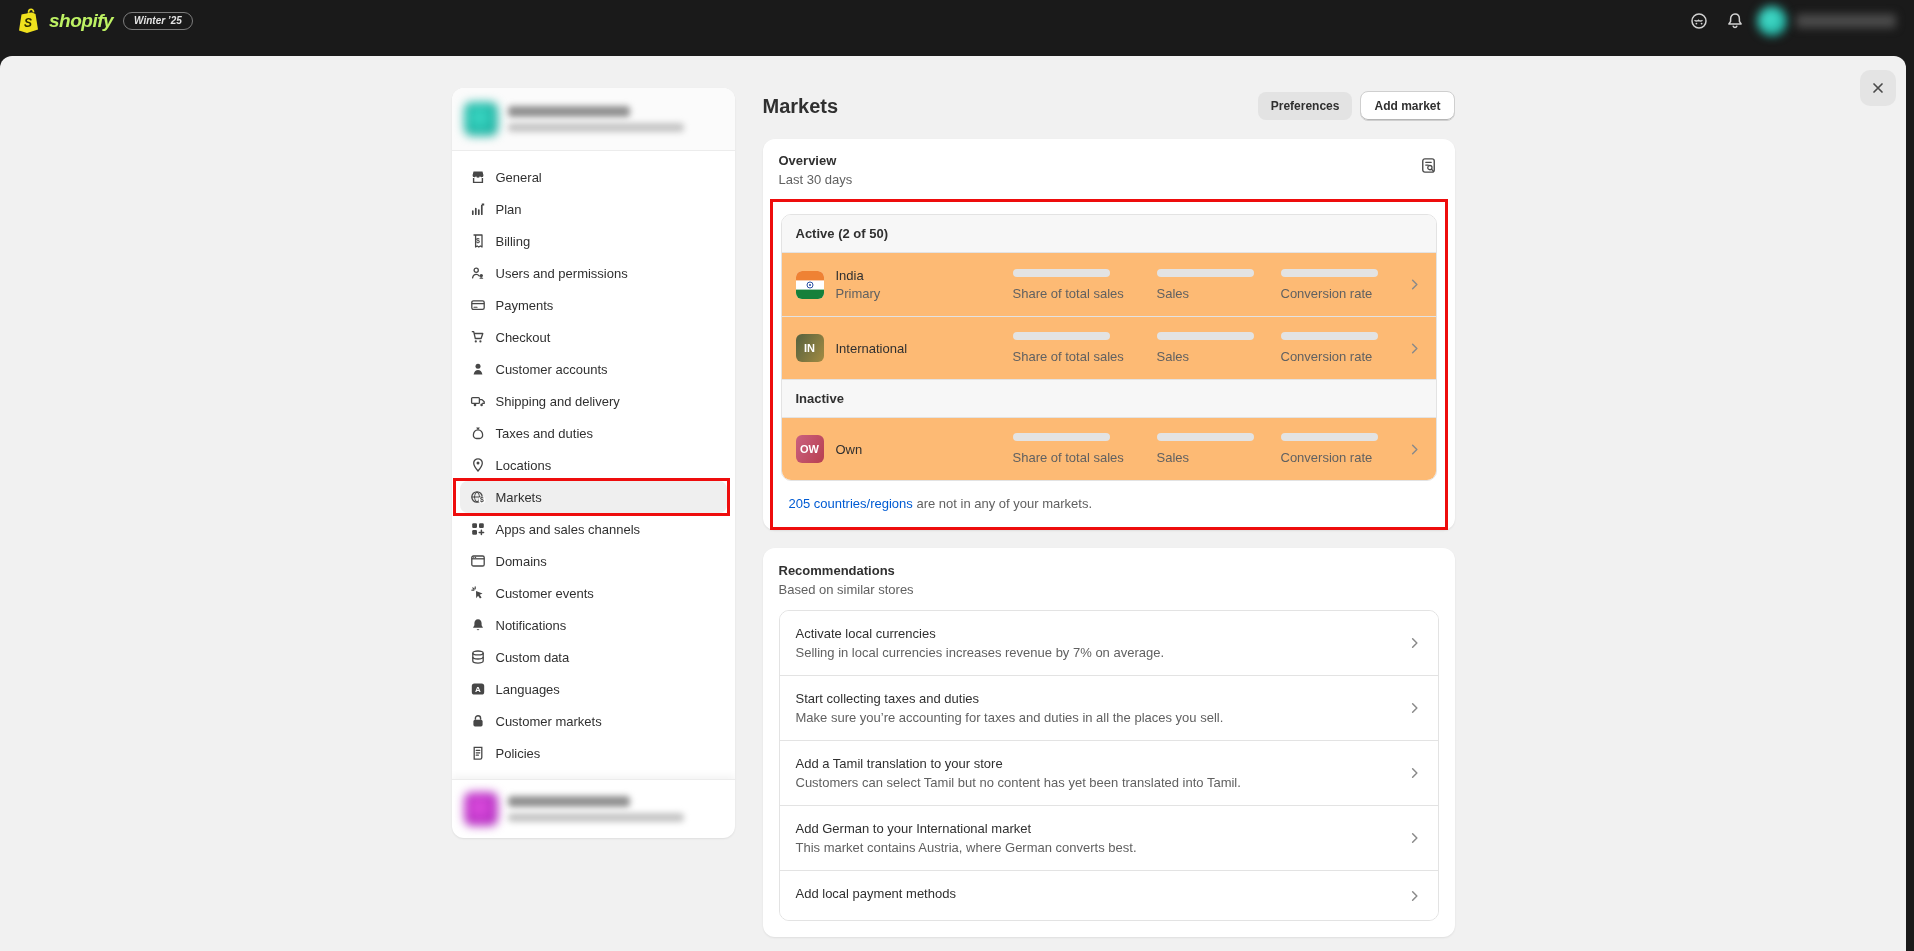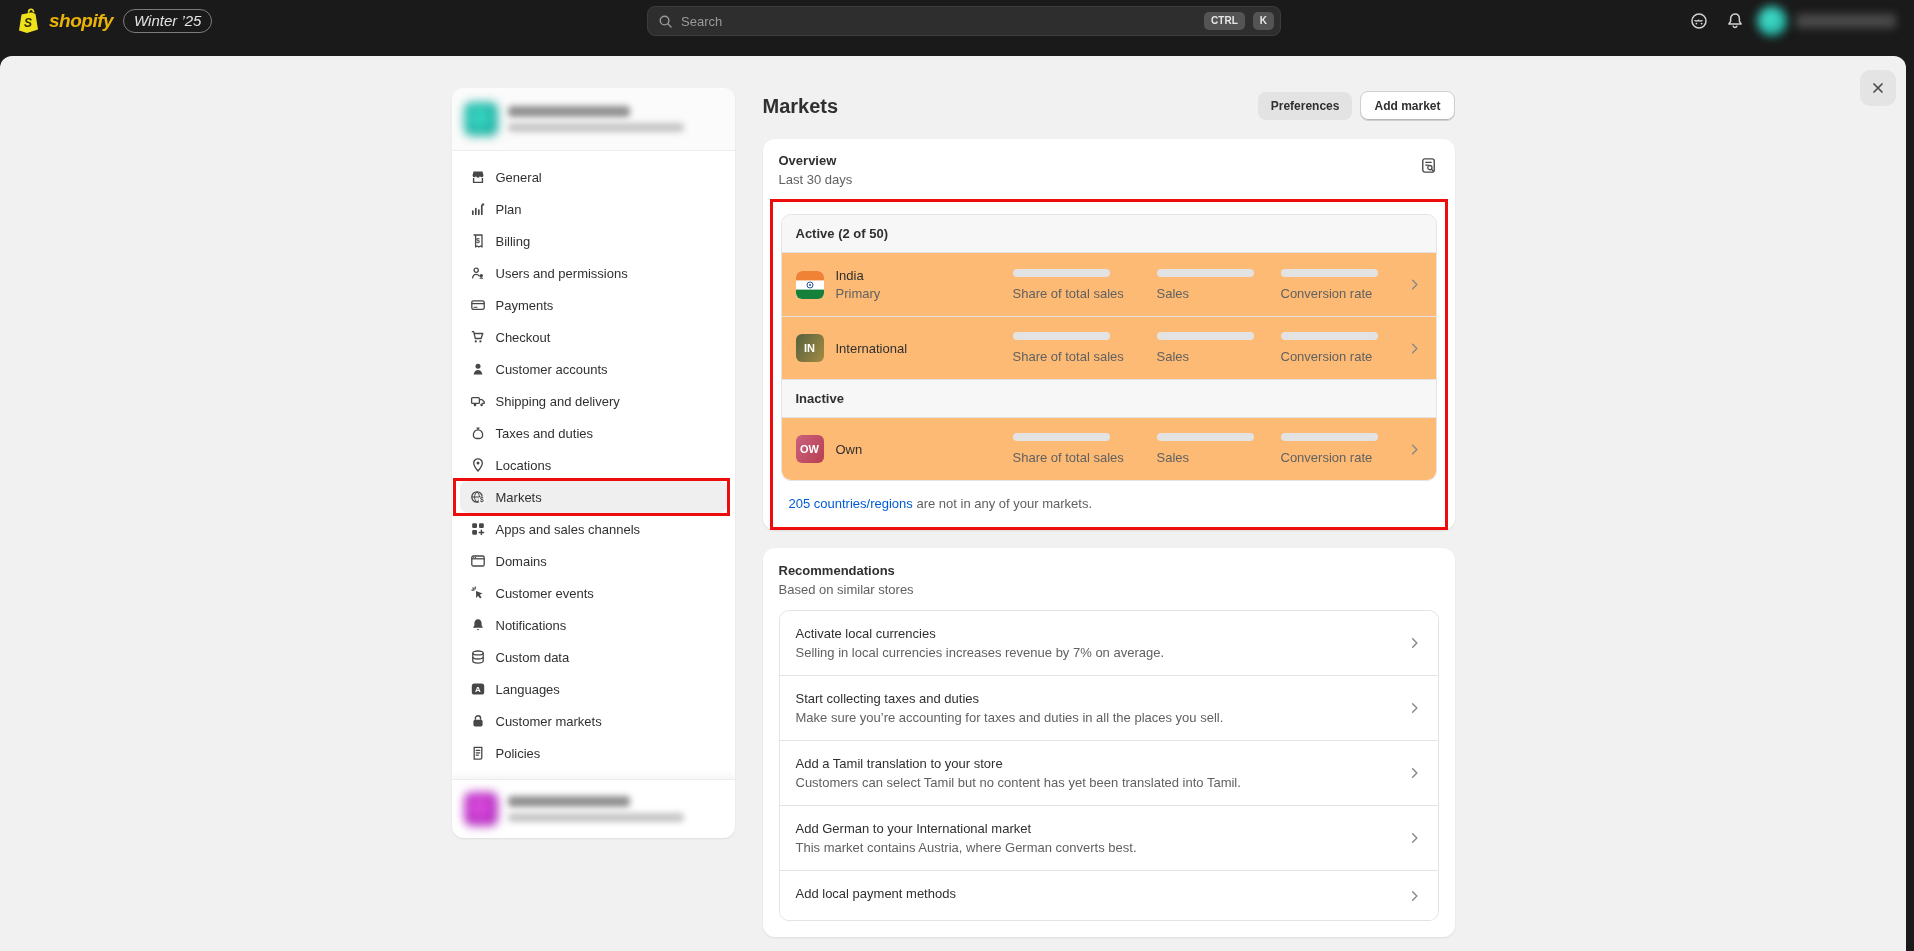--- a/index.html
+++ b/index.html
@@ -7,22 +7,22 @@
     --card:#ffffff; --modal:#f1f1f1; --dark:#1a1a1a; --link:#005bd3;
   }
   *{box-sizing:border-box;margin:0;padding:0}
   html,body{background:#0f0f0f}
   body{font-family:"Liberation Sans",sans-serif;-webkit-font-smoothing:antialiased}
   .screen{position:relative;width:1914px;height:951px;background:var(--dark);overflow:hidden}
 
   
   .topbar{height:42px;display:flex;align-items:center;padding:0 16px;position:relative}
   .logo-group{display:flex;align-items:center;gap:7px;cursor:pointer}
-  .shopify-word{color:#eab308;font-weight:700;font-style:italic;font-size:19px;letter-spacing:-.5px}
-  .release-badge{margin-left:10px;border:1.5px solid #7d7d7d;border-radius:12px;padding:2px 10px 3px;color:#e3e3e3;font-style:italic;font-weight:400;font-size:15px}
+  .shopify-word{color:#bef264;font-weight:700;font-style:italic;font-size:19px;letter-spacing:-.5px}
+  .release-badge{margin-left:10px;border:1.5px solid #7d7d7d;border-radius:12px;padding:2px 10px 3px;color:#e3e3e3;font-style:italic;font-weight:700;font-size:10px}
   .search{position:absolute;left:647px;top:6px;width:634px;height:30px;background:#2e2e2e;border:1px solid #3c3c3c;border-radius:8px;display:flex;align-items:center;gap:8px;padding:0 6px 0 10px}
   .search input{flex:1;background:transparent;border:none;outline:none;color:#e3e3e3;font-size:13px;font-family:inherit}
   .search input::placeholder{color:#9a9a9a}
   .keycap{background:#545454;color:#e6e6e6;font-size:10px;font-weight:700;border-radius:5px;padding:4px 7px;line-height:1}
   .topbar-right{position:absolute;right:6px;top:0;height:42px;display:flex;align-items:center;gap:4px}
   .icon-btn{width:32px;height:32px;border:none;background:transparent;display:flex;align-items:center;justify-content:center;border-radius:8px;color:#d2d2d2;cursor:pointer}
   .account{display:flex;align-items:center;gap:9px;height:34px;padding:0 12px 0 2px;border-radius:8px;cursor:pointer}
   .avatar-teal{width:30px;height:30px;border-radius:50%;background:radial-gradient(circle at 42% 42%,#49e2cf,#0e9d8f);filter:blur(5px)}
   .account-name{width:100px;height:14px;border-radius:4px;background:#4a4a4a;filter:blur(4px)}
 
@@ -97,31 +97,20 @@
         <svg width="26" height="28" viewBox="0 0 26 28">
           <path d="M5.5 7.5c2-.5 8-1.8 10.5-2l3.5 1.5 2.5 15.5-11 3.5-8-2.5z" fill="#f0e11d"></path>
           <path d="M12.5 5.7c0-2 1-3.4 2.6-3.4 1.4 0 2.3 1.1 2.6 3" fill="none" stroke="#f0e11d" stroke-width="1.6"></path>
           <text x="12" y="19.5" font-size="12" font-weight="700" text-anchor="middle" fill="#2b2b00" font-style="italic">S</text>
         </svg>
       </span>
       <span class="shopify-word">shopify</span>
     </div>
     <span class="release-badge">Winter ’25</span>
 
-    <div class="search">
-      <span style="display:flex;color:#9a9a9a">
-        <svg width="15" height="15" viewBox="0 0 16 16">
-            <circle cx="7" cy="7" r="4.6" fill="none" stroke="currentColor" stroke-width="1.5"></circle>
-            <path d="M10.5 10.5 14 14" stroke="currentColor" stroke-width="1.5" stroke-linecap="round"></path>
-          </svg>
-      </span>
-      <input placeholder="Search" style="">
-      <span class="keycap">CTRL</span>
-      <span class="keycap">K</span>
-    </div>
 
     <div class="topbar-right">
       <button class="icon-btn">
         <span style="display:flex">
           <svg width="20" height="20" viewBox="0 0 20 20">
               <circle cx="10" cy="10" r="7" fill="none" stroke="currentColor" stroke-width="1.5"></circle>
               <path d="M5.5 9.2c1.4 1.2 2.6 1.2 4 0 1.4 1.2 2.6 1.2 4 0" fill="none" stroke="currentColor" stroke-width="1.4"></path>
               <circle cx="7.4" cy="12.6" r=".9" fill="currentColor"></circle>
               <circle cx="12.6" cy="12.6" r=".9" fill="currentColor"></circle>
             </svg>

